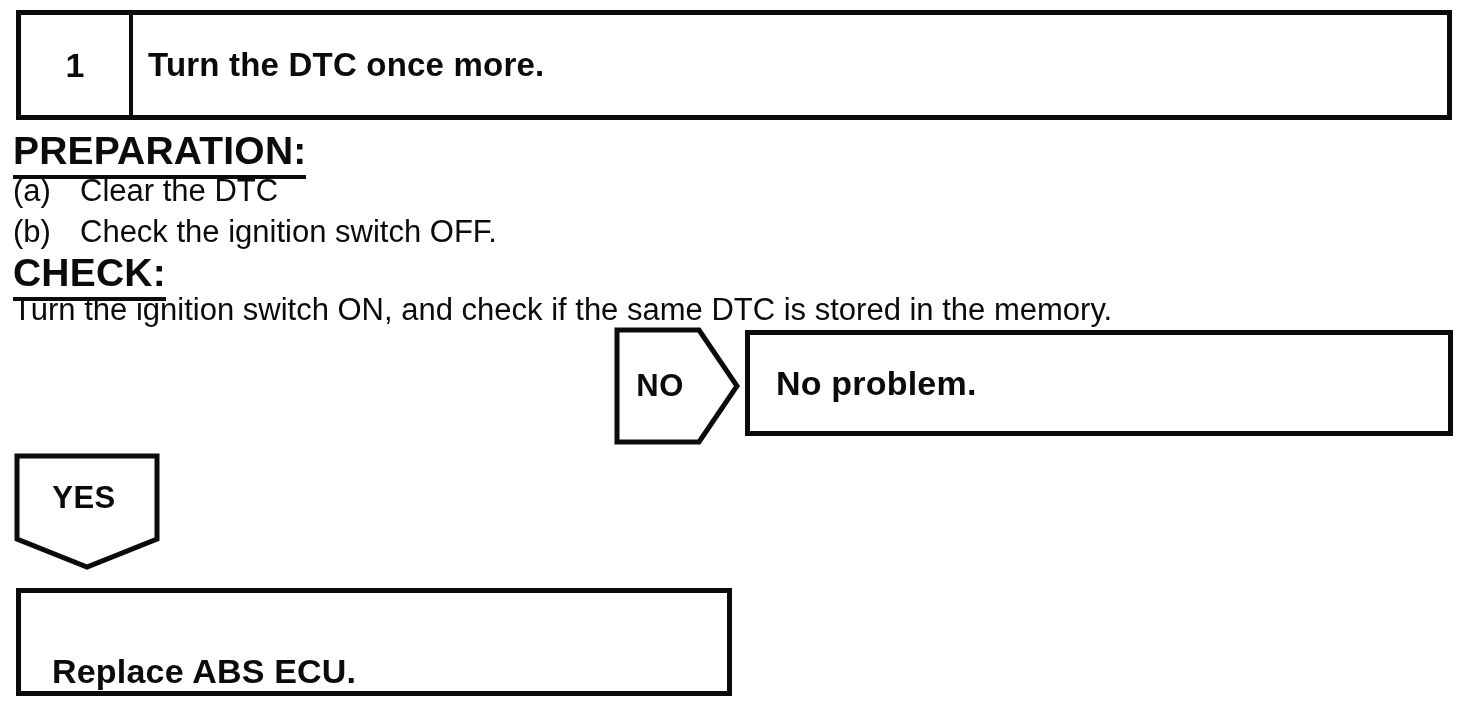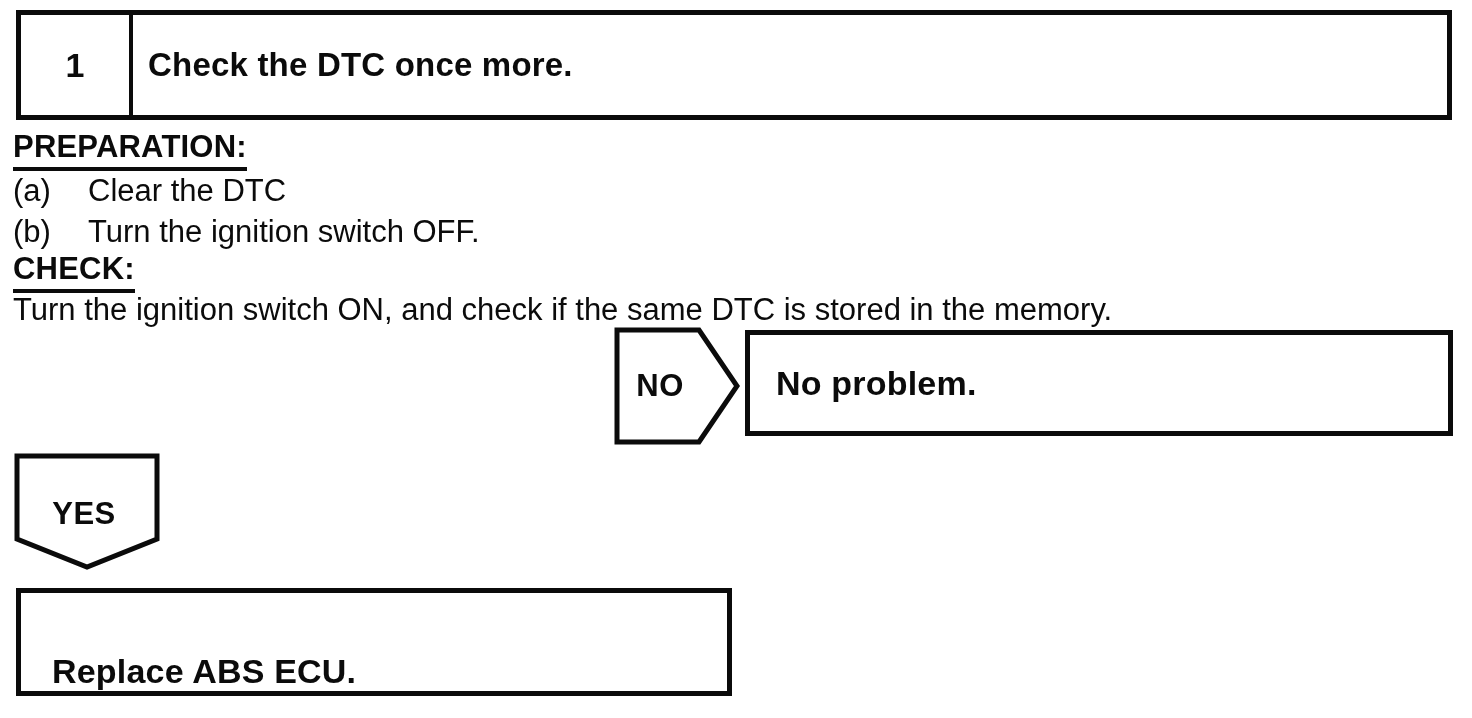--- a/index.html
+++ b/index.html
@@ -19,26 +19,26 @@
     display:flex;align-items:center;justify-content:center;
     font-size:34px;font-weight:700;
   }
   .step-title-cell{
     flex:1;display:flex;align-items:center;padding-left:15px;
     font-size:33px;font-weight:700;letter-spacing:.2px;
   }
 
   
   .heading{
-    font-size:31px;font-weight:700;letter-spacing:.2px;
+    font-size:39px;font-weight:700;letter-spacing:.2px;
     display:inline-block;border-bottom:4px solid #0b0b0b;padding-bottom:2px;
   }
   .body-line{font-size:31px;font-weight:400;white-space:nowrap;}
   .item-label{left:13px;width:80px;}
-  .item-text{left:88px;}
+  .item-text{left:80px;}
 
   
   .connector-label{
     display:flex;align-items:center;justify-content:center;
     font-size:31px;font-weight:700;letter-spacing:.5px;
   }
   .result-box{
     border:5px solid #0b0b0b;box-sizing:border-box;background:#fff;
     display:flex;align-items:center;
     font-size:34px;font-weight:700;letter-spacing:.2px;
@@ -47,32 +47,32 @@
   .yes-result{left:16px;top:588px;width:716px;height:108px;padding-left:31px;align-items:flex-end;}
   svg{display:block;}
 </style>
 </head>
 <body>
 
 <div class="page">
 
   <div class="abs step-header">
     <div class="step-number-cell">1</div>
-    <div class="step-title-cell">Check the DTC once more.</div>
+    <div class="step-title-cell">Turn the DTC once more.</div>
   </div>
 
   <div class="abs" style="left:13px;top:129px;">
     <span class="heading">PREPARATION:</span>
   </div>
 
   <div class="abs body-line item-label" style="top:173px;">(a)</div>
   <div class="abs body-line item-text" style="top:173px;">Clear the DTC</div>
 
   <div class="abs body-line item-label" style="top:214px;">(b)</div>
-  <div class="abs body-line item-text" style="top:214px;">Turn the ignition switch OFF.</div>
+  <div class="abs body-line item-text" style="top:214px;">Check the ignition switch OFF.</div>
 
   <div class="abs body-line" style="left:13px;top:292px;">Turn the ignition switch ON, and check if the same DTC is stored in the memory.</div>
 
   <div class="abs" style="left:13px;top:251px;">
     <span class="heading">CHECK:</span>
   </div>
 
   <div class="abs result-box no-result">
     <span>No problem.</span>
   </div>
@@ -81,20 +81,20 @@
     <svg width="126" height="118" viewBox="0 0 126 118">
       <polygon points="3,3 85,3 123,59 85,115 3,115" fill="#ffffff" stroke="#0b0b0b" stroke-width="5" stroke-linejoin="miter"></polygon>
     </svg>
     <div class="abs connector-label" style="left:4px;top:0;width:84px;height:118px;">NO</div>
   </div>
 
   <div class="abs" style="left:14px;top:453px;width:146px;height:117px;">
     <svg width="146" height="117" viewBox="0 0 146 117">
       <polygon points="3,3 143,3 143,86 73,114 3,86" fill="#ffffff" stroke="#0b0b0b" stroke-width="5" stroke-linejoin="miter"></polygon>
     </svg>
-    <div class="abs connector-label" style="left:0;top:0;width:140px;height:90px;margin-top:16px;">YES</div>
+    <div class="abs connector-label" style="left:0;top:0;width:140px;height:90px;">YES</div>
   </div>
 
   <div class="abs result-box yes-result">
     <span>Replace ABS ECU.</span>
   </div>
 
 </div>
 
 </body></html>

